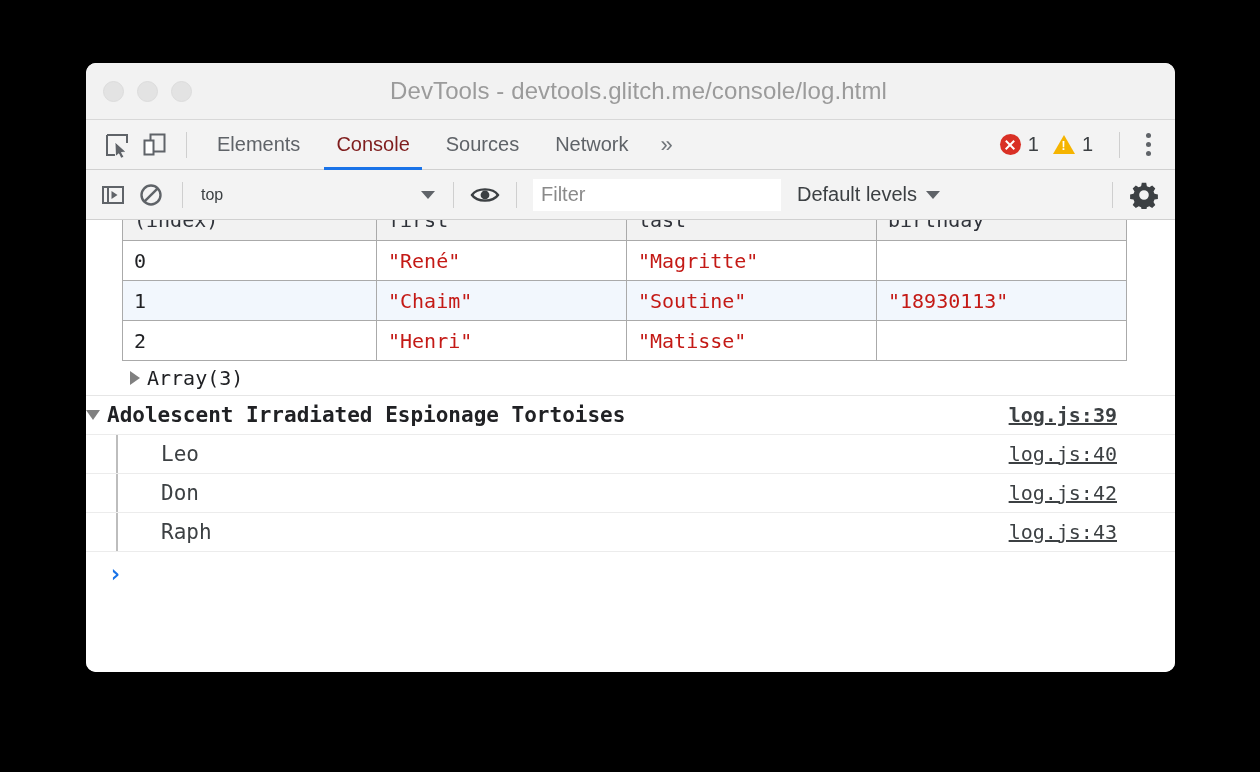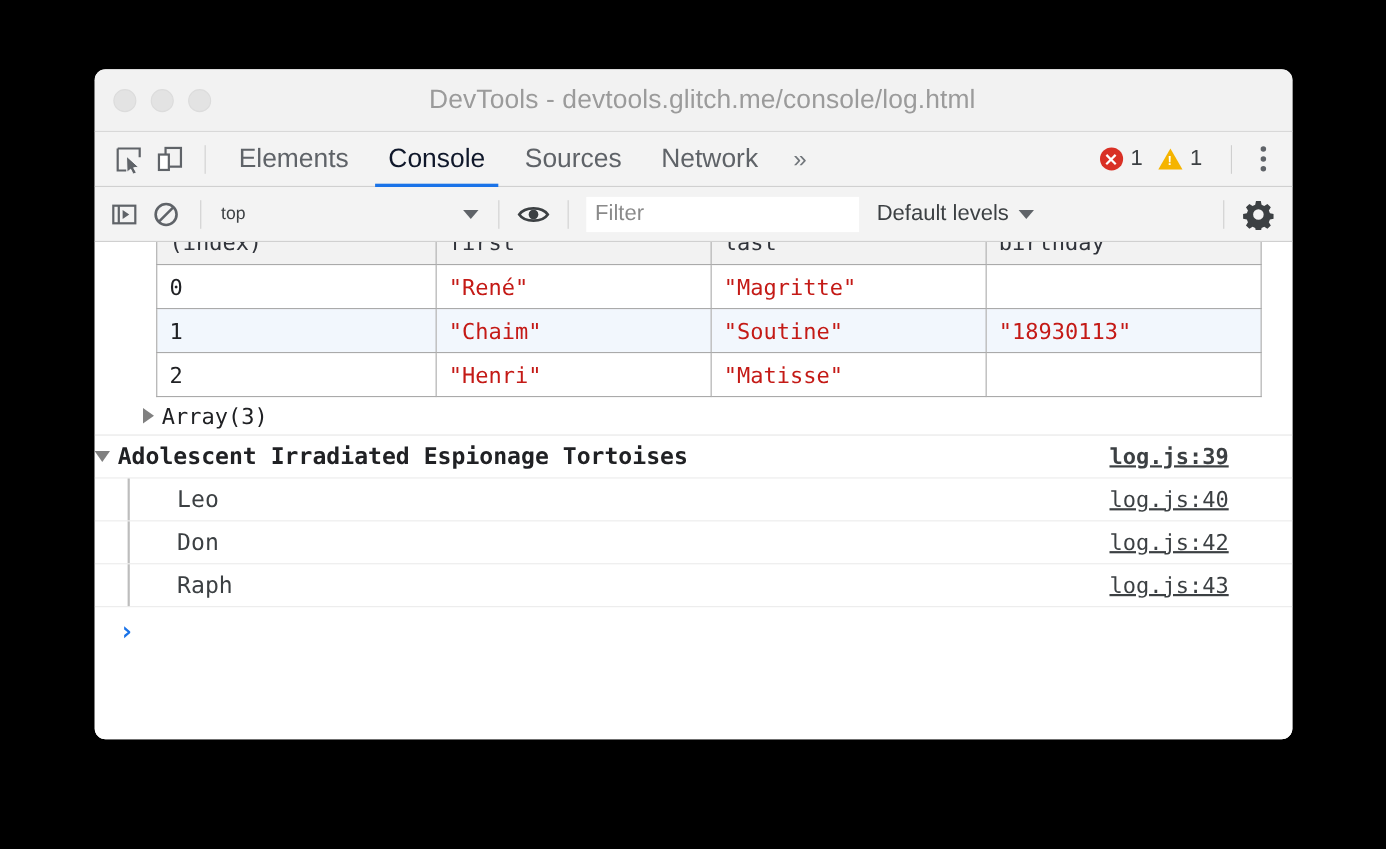--- a/index.html
+++ b/index.html
@@ -95,29 +95,29 @@
 
   .tabs {
     display: flex;
     align-items: stretch;
     height: 50px;
   }
   .tab {
     display: flex;
     align-items: center;
     padding: 0 18px;
-    font-size: 24px;
+    font-size: 20px;
     color: #5f6368;
     position: relative;
     height: 100%;
     box-sizing: border-box;
     white-space: nowrap;
   }
   .tab.active {
-    color: #0f172a;
+    color: #7f1d1d;
     justify-content: flex-end;
   }
   .tab.active::after {
     content: "";
     position: absolute;
     left: 6px;
     right: 6px;
     bottom: 0;
     height: 3px;
     background: #1a73e8;
@@ -264,21 +264,21 @@
     position: relative;
     height: 458px;
     background: #ffffff;
     overflow: hidden;
     font-family: "DejaVu Sans Mono", monospace;
   }
 
   
   .table-msg {
     position: relative;
-    padding-left: 56px;
+    padding-left: 36px;
     padding-top: 0px;
   }
 
   table.console-table {
     border-collapse: collapse;
     width: 1004px;
     margin-top: -22px;
     table-layout: fixed;
   }
   table.console-table th,

